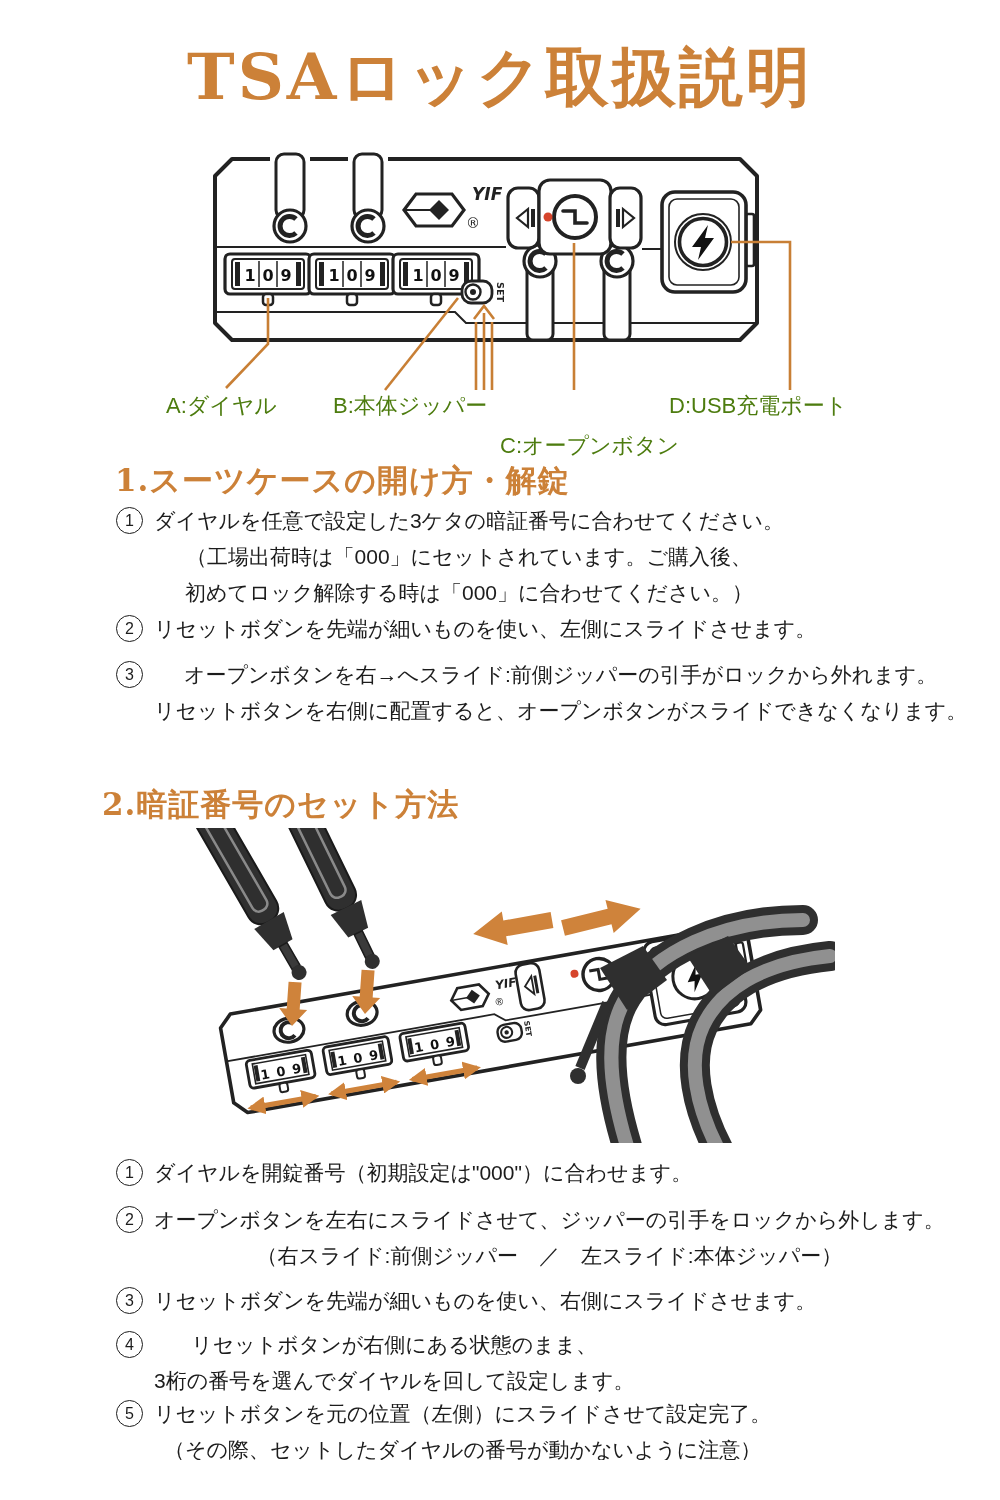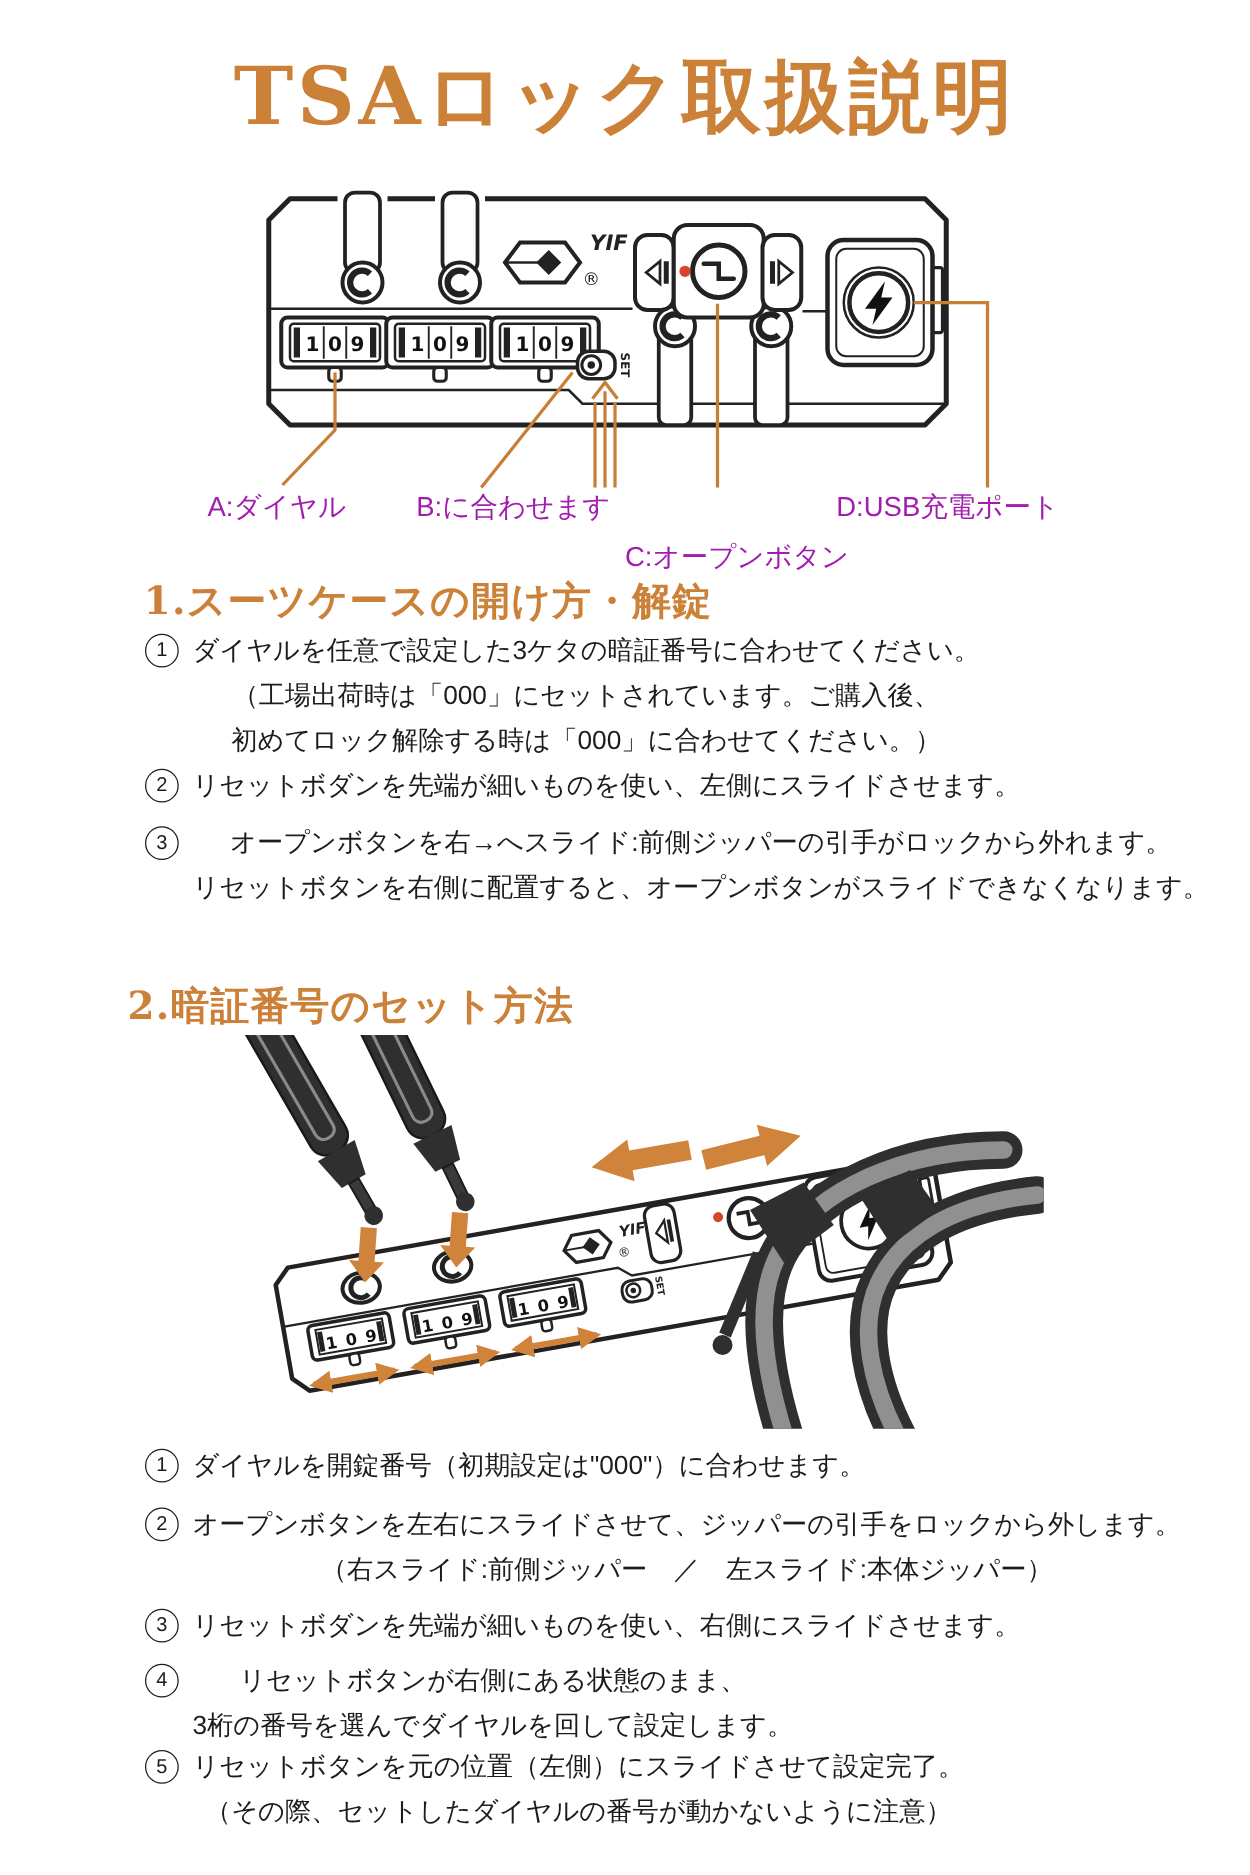--- a/index.html
+++ b/index.html
@@ -5,21 +5,21 @@
   html,body{margin:0;padding:0;background:#fff;}
   #page{position:relative;width:1000px;height:1460px;background:#ffffff;overflow:hidden;
         font-family:"Liberation Sans","DejaVu Sans",sans-serif;color:#1c1c1c;border-radius:30px;}
   .title{position:absolute;top:34px;left:0;width:100%;text-align:center;
          font-family:"DejaVu Serif","Liberation Serif",serif;font-weight:bold;
          font-size:64px;letter-spacing:3px;color:#cc8138;white-space:nowrap;}
   .sec-h{position:absolute;font-family:"DejaVu Serif","Liberation Serif",serif;
          font-weight:bold;font-size:31px;color:#cc8138;letter-spacing:1px;white-space:nowrap;}
   #sec1-h{left:115px;top:460px;}
   #sec2-h{left:102px;top:784px;}
-  .caption{position:absolute;top:391px;font-size:22px;white-space:nowrap;color:#a21caf;text-align:right;}
+  .caption{position:absolute;top:391px;font-size:22px;white-space:nowrap;color:#4d7c0f;text-align:right;}
   #cap-a{left:166px;} #cap-b{left:333px;} #cap-c{left:500px;margin-top:40px;} #cap-d{left:669px;}
   .step{position:absolute;left:116px;display:flex;gap:11px;font-size:21px;}
   .circ{flex:0 0 auto;width:25px;height:25px;margin-top:4px;border:1.7px solid #1c1c1c;
         border-radius:50%;display:flex;align-items:center;justify-content:center;
         font-size:16px;line-height:1;}
   .lines div{line-height:36px;white-space:nowrap;text-align:center;}
   svg{position:absolute;}
   #diagram1{left:150px;top:152px;}
   #diagram2{left:175px;top:828px;}
   text{font-family:"DejaVu Sans","Liberation Sans",sans-serif;}
@@ -142,21 +142,21 @@
       <path d="M 424 91 V 238"></path>
       <path d="M 581 90 H 640 V 238"></path>
       <g>
         <path d="M 324 167 L 334 154 L 344 167" fill="none"></path>
         <path d="M 326 170 V 238 M 334 161 V 238 M 342 170 V 238"></path>
       </g>
     </g>
   </svg>
 
   <span class="caption" id="cap-a">A:ダイヤル</span>
-  <span class="caption" id="cap-b">B:に合わせます</span>
+  <span class="caption" id="cap-b">B:本体ジッパー</span>
   <span class="caption" id="cap-c">C:オープンボタン</span>
   <span class="caption" id="cap-d">D:USB充電ポート</span>
 
   <div class="sec-h" id="sec1-h">1.スーツケースの開け方・解錠</div>
 
   <div class="step" style="top:503px">
     <span class="circ">1</span>
     <div class="lines">
       <div>ダイヤルを任意で設定した3ケタの暗証番号に合わせてください。</div>
       <div>（工場出荷時は「000」にセットされています。ご購入後、</div>

